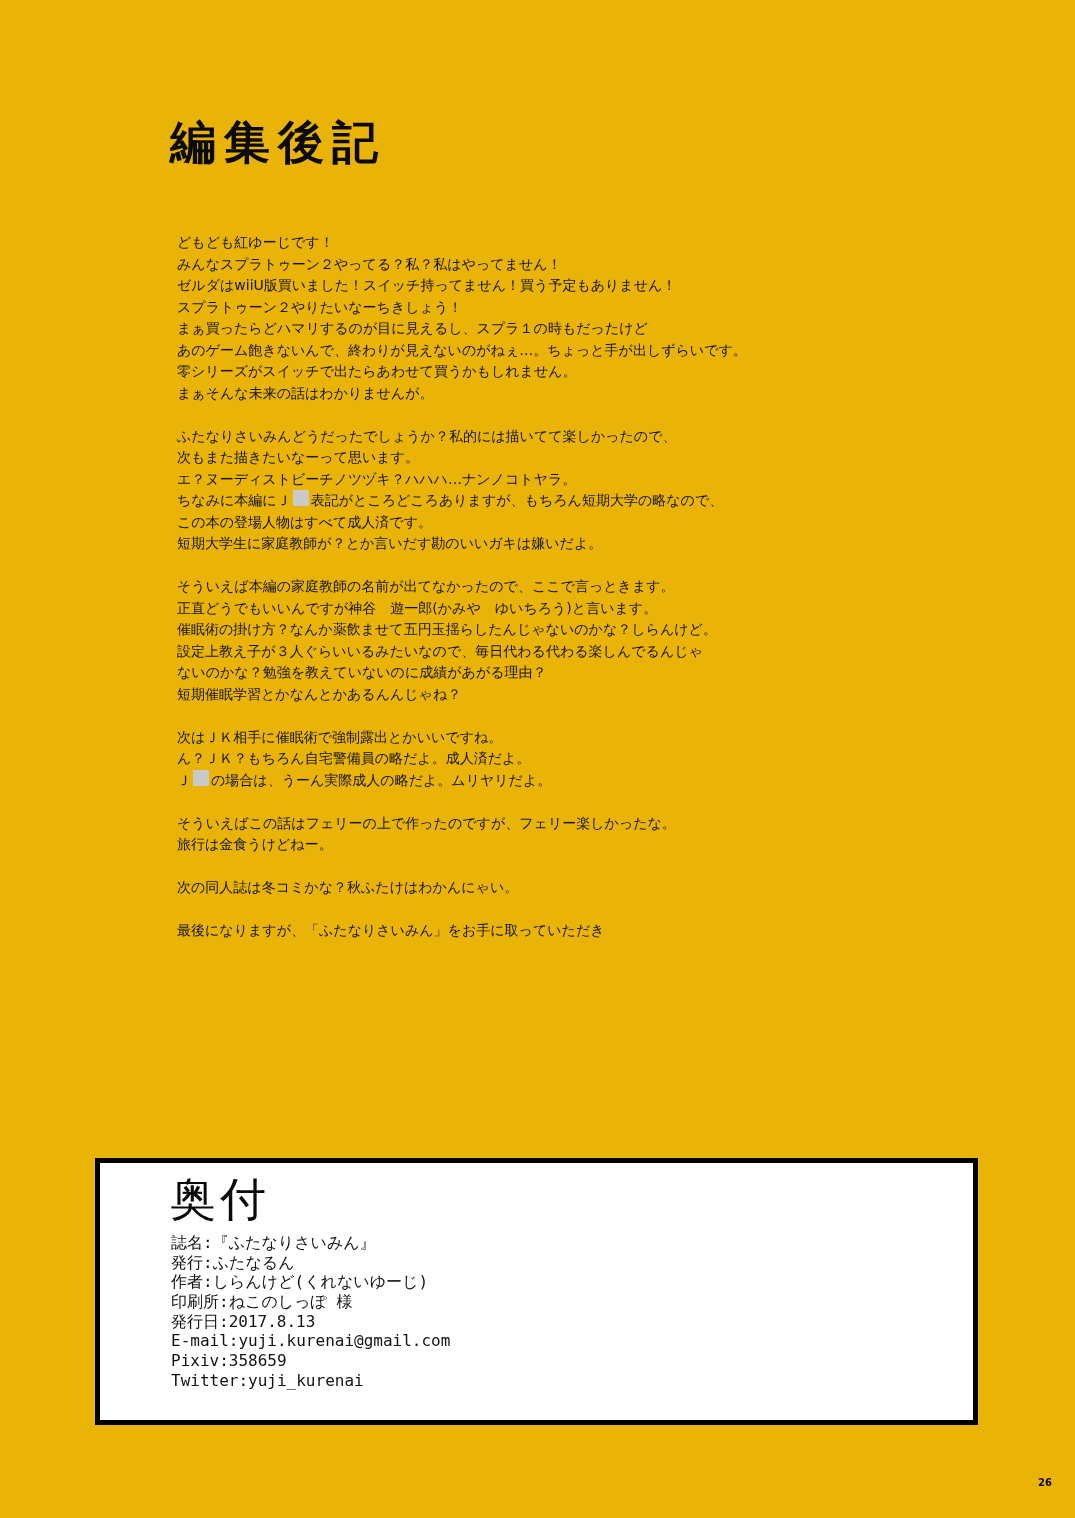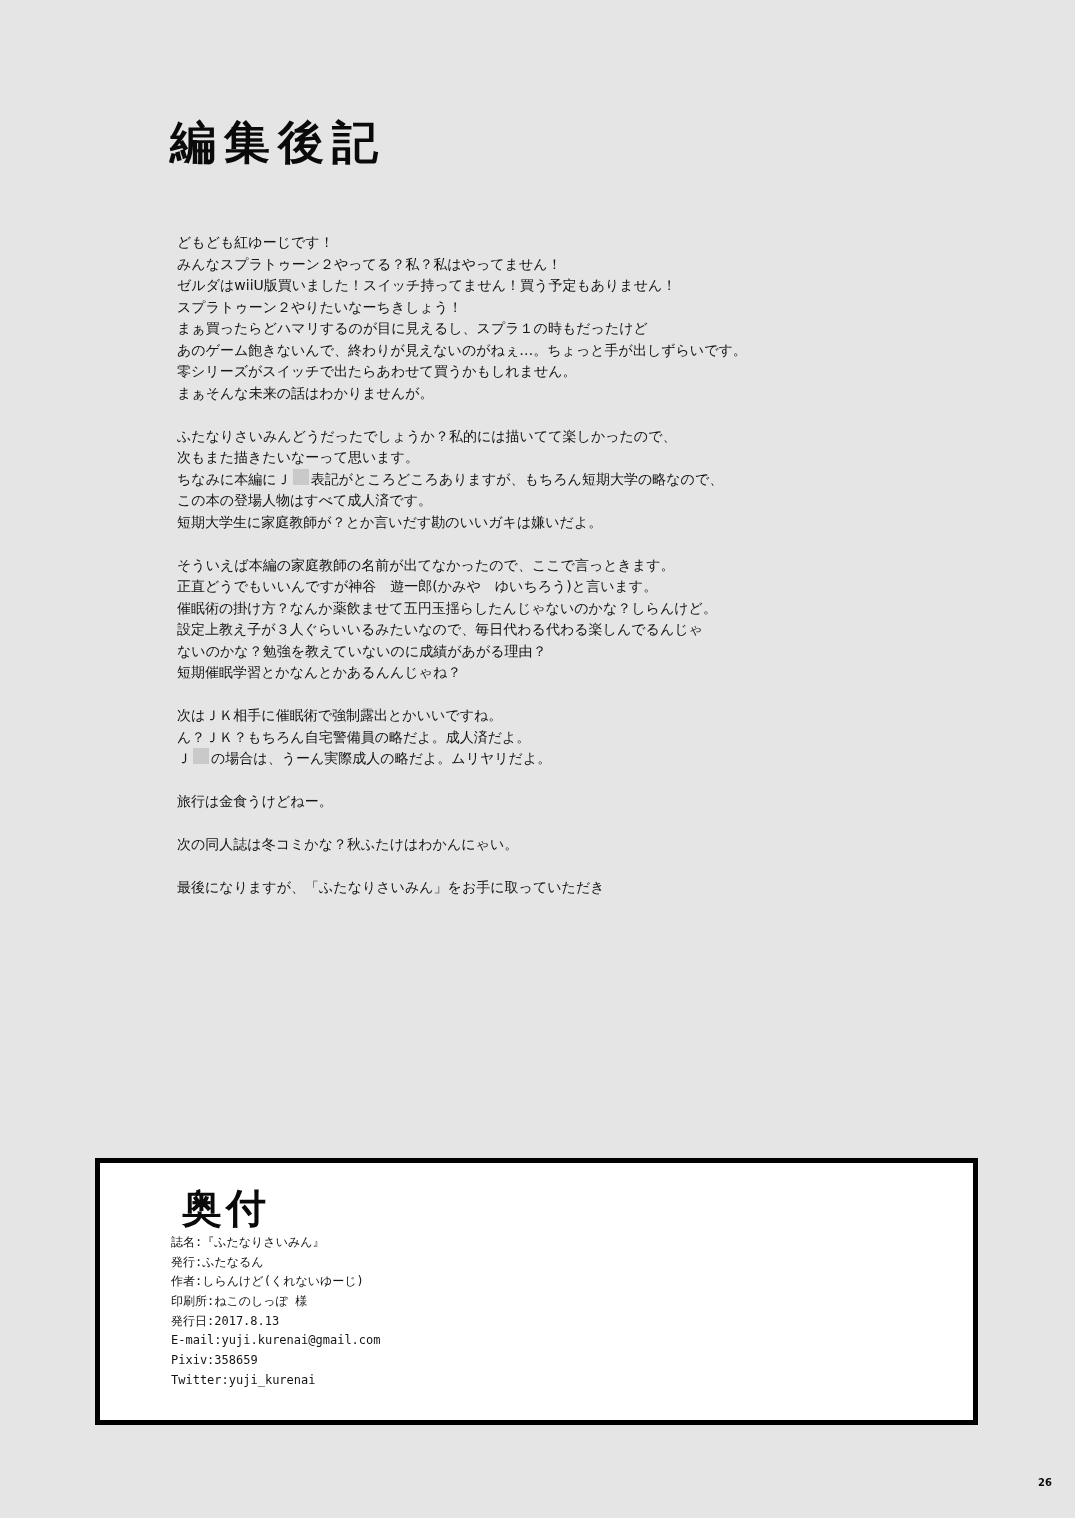--- a/index.html
+++ b/index.html
@@ -1,20 +1,20 @@
 <!DOCTYPE html>
 <html><head>
 <meta charset="utf-8">
 <style>
   html, body { margin: 0; padding: 0; background: #888; }
   .page {
     position: relative;
     width: 1075px;
     height: 1518px;
-    background: #e5e5e5;
+    background: #eab308;
     color: #111111;
     font-family: "DejaVu Sans", sans-serif;
     overflow: hidden;
     margin: 0 auto;
   }
   .afterword-heading {
     position: absolute;
     left: 170px;
     top: 112px;
     margin: 0;
@@ -50,32 +50,32 @@
     width: 883px;
     height: 267px;
     border: 5px solid #000000;
     box-sizing: border-box;
     background: #ffffff;
   }
   .colophon-heading {
     position: absolute;
     left: 70px;
     top: 6px;
-    margin: 12px;
-    font-size: 40px;
-    font-weight: bold;
+    margin: 0;
+    font-size: 46px;
+    font-weight: normal;
     letter-spacing: 4px;
     color: #0a0a0a;
   }
   .colophon-lines {
     position: absolute;
     left: 71px;
     top: 70px;
     font-family: "DejaVu Sans Mono", "DejaVu Sans", monospace;
-    font-size: 12px;
+    font-size: 16px;
     line-height: 19.7px;
     color: #141414;
   }
   .colophon-line { white-space: nowrap; height: 19.7px; }
   .page-number {
     position: absolute;
     right: 23px;
     top: 1477px;
     font-size: 10px;
     font-weight: bold;
@@ -96,38 +96,40 @@
         <div class="line">ゼルダはwiiU版買いました！スイッチ持ってません！買う予定もありません！</div>
         <div class="line">スプラトゥーン２やりたいなーちきしょう！</div>
         <div class="line">まぁ買ったらどハマリするのが目に見えるし、スプラ１の時もだったけど</div>
         <div class="line">あのゲーム飽きないんで、終わりが見えないのがねぇ…。ちょっと手が出しずらいです。</div>
         <div class="line">零シリーズがスイッチで出たらあわせて買うかもしれません。</div>
         <div class="line">まぁそんな未来の話はわかりませんが。</div>
       </div>
       <div class="para">
         <div class="line">ふたなりさいみんどうだったでしょうか？私的には描いてて楽しかったので、</div>
         <div class="line">次もまた描きたいなーって思います。</div>
+        <div class="line">エ？ヌーディストビーチノツヅキ？ハハハ…ナンノコトヤラ。</div>
         <div class="line">ちなみに本編にＪ<span class="censor"></span>表記がところどころありますが、もちろん短期大学の略なので、</div>
         <div class="line">この本の登場人物はすべて成人済です。</div>
         <div class="line">短期大学生に家庭教師が？とか言いだす勘のいいガキは嫌いだよ。</div>
       </div>
       <div class="para">
         <div class="line">そういえば本編の家庭教師の名前が出てなかったので、ここで言っときます。</div>
         <div class="line">正直どうでもいいんですが神谷　遊一郎(かみや　ゆいちろう)と言います。</div>
         <div class="line">催眠術の掛け方？なんか薬飲ませて五円玉揺らしたんじゃないのかな？しらんけど。</div>
         <div class="line">設定上教え子が３人ぐらいいるみたいなので、毎日代わる代わる楽しんでるんじゃ</div>
         <div class="line">ないのかな？勉強を教えていないのに成績があがる理由？</div>
         <div class="line">短期催眠学習とかなんとかあるんんじゃね？</div>
       </div>
       <div class="para">
         <div class="line">次はＪＫ相手に催眠術で強制露出とかいいですね。</div>
         <div class="line">ん？ＪＫ？もちろん自宅警備員の略だよ。成人済だよ。</div>
         <div class="line">Ｊ<span class="censor"></span>の場合は、うーん実際成人の略だよ。ムリヤリだよ。</div>
       </div>
       <div class="para">
+        <div class="line">そういえばこの話はフェリーの上で作ったのですが、フェリー楽しかったな。</div>
         <div class="line">旅行は金食うけどねー。</div>
       </div>
       <div class="para">
         <div class="line">次の同人誌は冬コミかな？秋ふたけはわかんにゃい。</div>
       </div>
       <div class="para">
         <div class="line">最後になりますが、「ふたなりさいみん」をお手に取っていただき</div>
       </div>
     </div>
 

